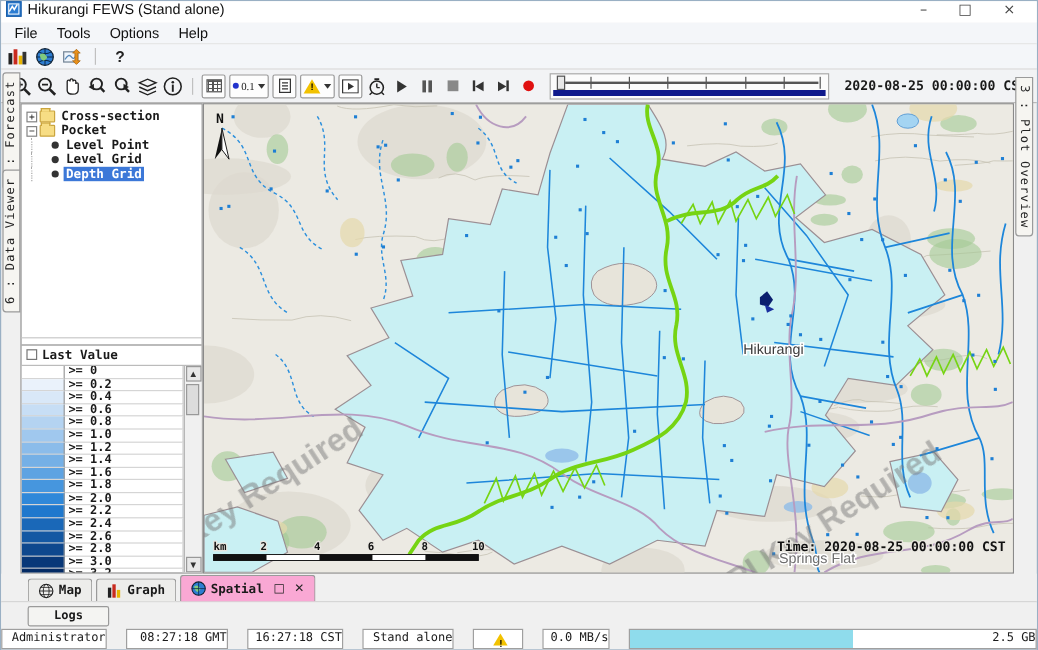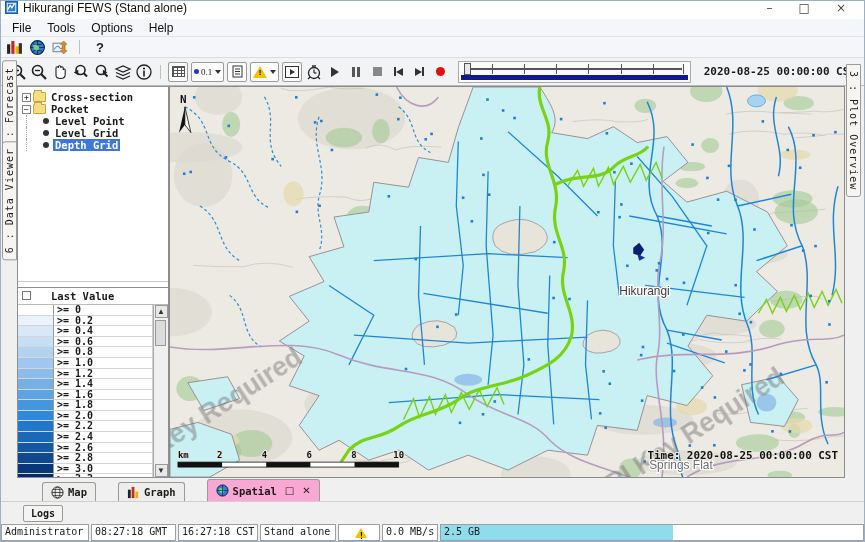--- a/index.html
+++ b/index.html
@@ -68,45 +68,45 @@
   .tree-row { display:flex; align-items:center; height:12px; margin-bottom:0; white-space:nowrap; }
   .expander { width:9px; height:9px; border:1px solid #848484; background:#fff; font-size:8px; line-height:7px; text-align:center; margin-right:2px; font-weight:normal; flex:0 0 auto; }
   .folder { width:13px; height:10px; background:#f7dd84; border:1px solid #caa53f; border-radius:1px; position:relative; margin-right:3px; flex:0 0 auto; }
   .folder::before { content:""; position:absolute; top:-3px; left:0; width:6px; height:2px; background:#f7dd84; border:1px solid #caa53f; border-bottom:none; }
   .leaf-indent { width:11px; flex:0 0 auto; border-left:1px dotted #aaa; height:12px; margin-left:4px; }
   .bullet { width:6px; height:6px; border-radius:50%; background:#333; margin:0 4px 0 6px; flex:0 0 auto; }
   .tree-label { padding:0 2px; }
   .tree-label.selected { background:#3c78d8; color:#fff; }
 
   .legend { flex:1 1 auto; display:flex; flex-direction:column; border-top:1px solid #8f8f8f; margin-top:5px; min-height:0; }
-  .legend-header { height:16px; display:flex; align-items:center; font-family:"DejaVu Sans Mono", monospace; font-size:10.5px; font-weight:bold; padding-left:4px; gap:20px; flex:0 0 auto; }
+  .legend-header { height:16px; display:flex; align-items:center; font-family:"DejaVu Sans Mono", monospace; font-size:10.5px; font-weight:bold; padding-left:4px; gap:4px; flex:0 0 auto; }
   .checkbox { width:9px; height:9px; border:1px solid #777; background:#fff; flex:0 0 auto; }
   .legend-body { flex:1 1 auto; display:flex; min-height:0; border-top:1px solid #bbb; }
   .legend-rows { flex:1 1 auto; overflow:hidden; }
   .lg-row { display:flex; height:10.6px; }
   .lg-sw { width:36px; border-right:1px solid #9a9a9a; border-bottom:1px solid #d5d5d5; flex:0 0 auto; }
   .lg-lb { flex:1; font-family:"DejaVu Sans Mono", monospace; font-size:10px; font-weight:bold; line-height:10px; padding-left:3px; border-bottom:1px solid #d5d5d5; border-right:1px solid #cfcfcf; }
   .lg-scroll { width:15px; flex:0 0 auto; background:#f0f0f0; border-left:1px solid #aaa; display:flex; flex-direction:column; justify-content:space-between; align-items:center; }
   .scr-btn { width:13px; height:13px; border:1px solid #999; background:#e8e8e8; font-size:8px; line-height:11px; text-align:center; color:#333; }
   .scr-thumb { width:11px; height:26px; border:1px solid #999; background:#dcdcdc; margin-top:2px; }
 
   .map-area { flex:1 1 auto; position:relative; border:1px solid #8a8a8a; background:#eceae3; min-width:0; }
   .map-area svg { display:block; width:100%; height:100%; }
 
   
   .bottom-tabs { height:24px; background:#f0f0f0; display:flex; align-items:flex-end; gap:3px; padding:0 0 0 22px; flex:0 0 auto; border-bottom:1px solid #d0d0d0; }
-  .btab { height:19px; display:flex; align-items:center; gap:4px; border:1px solid #9a9a9a; border-bottom:none; border-radius:3px 3px 0 0; background:#ededeb; padding:0 8px; font-family:"DejaVu Sans Mono", monospace; font-size:10.5px; font-weight:bold;margin-left:19px; }
+  .btab { height:19px; display:flex; align-items:center; gap:4px; border:1px solid #9a9a9a; border-bottom:none; border-radius:3px 3px 0 0; background:#ededeb; padding:0 8px; font-family:"DejaVu Sans Mono", monospace; font-size:10.5px; font-weight:bold; }
   .btab.active { height:22px; background:#f9a8d4; }
   .btab .mini { width:13px; height:13px; display:inline-flex; }
   .btab .boxctl { font-size:10px; color:#222; margin-left:4px; font-family:"DejaVu Sans", sans-serif; }
   .logs-row { height:22px; background:#f0f0f0; display:flex; align-items:center; padding-left:22px; flex:0 0 auto; }
-  .logs-btn { border:1px solid #9a9a9a; background:#f4f4f2; border-radius:2px; font-family:"DejaVu Sans Mono", monospace; font-size:10px; font-weight:bold; padding:2px 7px; }
+  .logs-btn { border:1px solid #9a9a9a; background:#f4f4f2; border-radius:2px; font-family:"DejaVu Sans Mono", monospace; font-size:10px; font-weight:bold; padding:2px 21px; }
 
   
-  .statusbar { height:17px; display:flex; flex:0 0 auto; background:#f0f0f0; gap:2px; }
+  .statusbar { height:17px; display:flex; flex:0 0 auto; background:#f0f0f0; gap:16px;text-align:right; }
   .st-cell { border:1px solid #9f9f9f; background:#fff; font-family:"DejaVu Sans Mono", monospace; font-size:10px; line-height:14px; padding-left:3px; white-space:nowrap; overflow:hidden; }
   .st-warn { display:flex; align-items:center; justify-content:center; }
   .st-mem { background:linear-gradient(to right,#8fdcec 0 55%, #ffffff 55%); }
 </style>
 </head>
 <body>
 
 <div class="window">
 
   <div class="titlebar">

